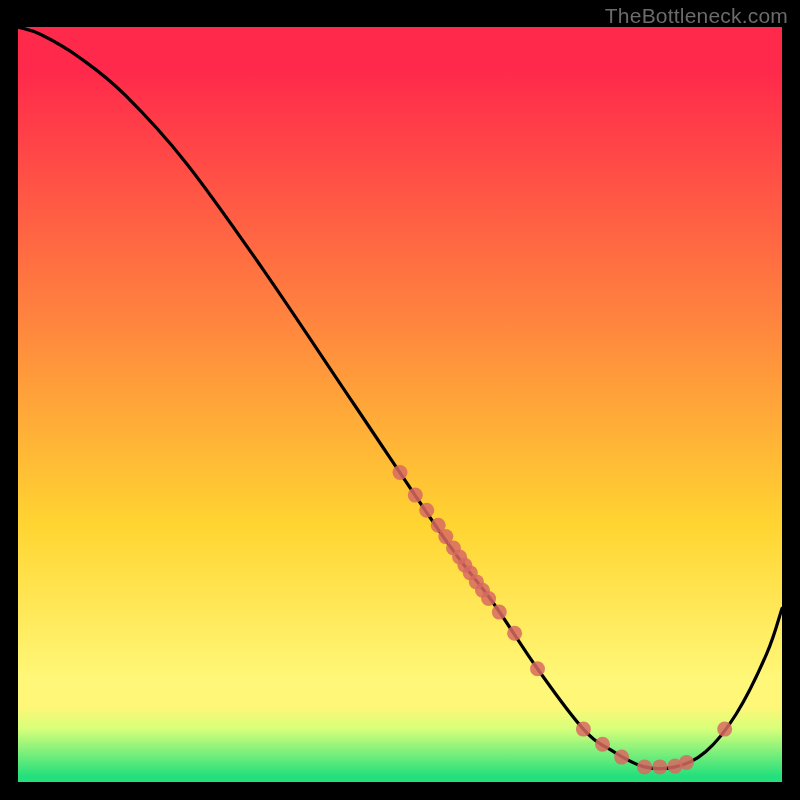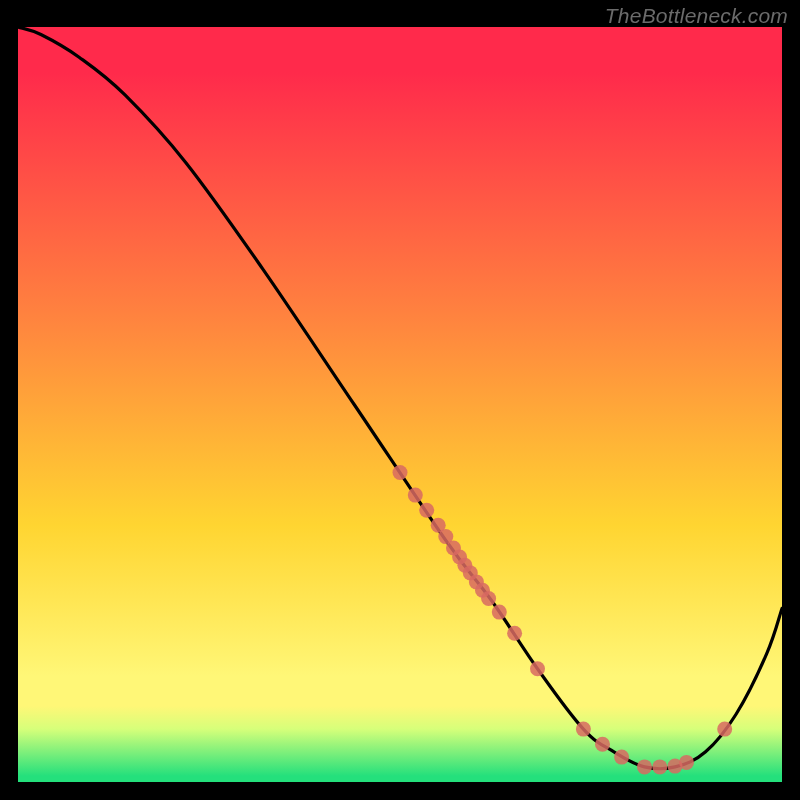--- a/index.html
+++ b/index.html
@@ -18,21 +18,20 @@
   }
   .watermark {
     position: absolute;
     top: 4px;
     right: 12px;
     font-family: Arial, Helvetica, sans-serif;
     font-size: 21px;
     color: #6b6b6b;
     letter-spacing: 0.2px;
     user-select: none;
-    font-style: italic;
   }
   .plot {
     position: absolute;
     left: 18px;
     top: 27px;
     width: 764px;
     height: 755px;
     overflow: hidden;
   }
   .gradient-bg {

